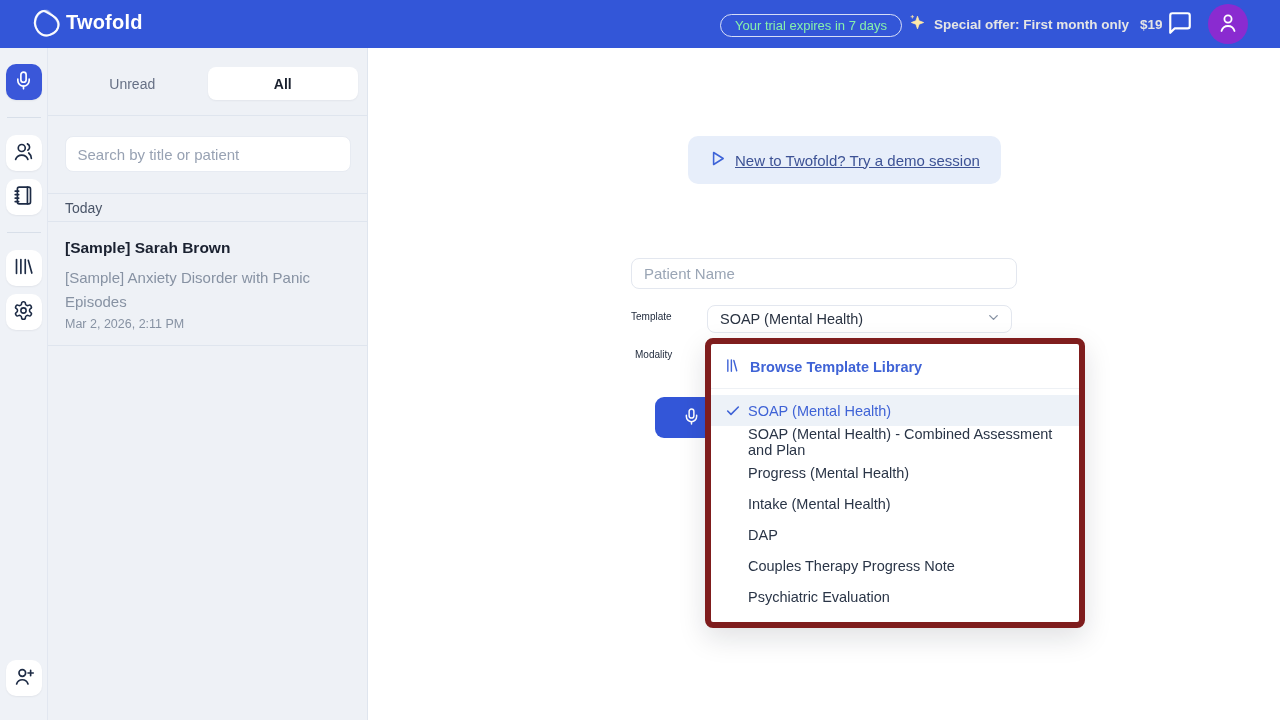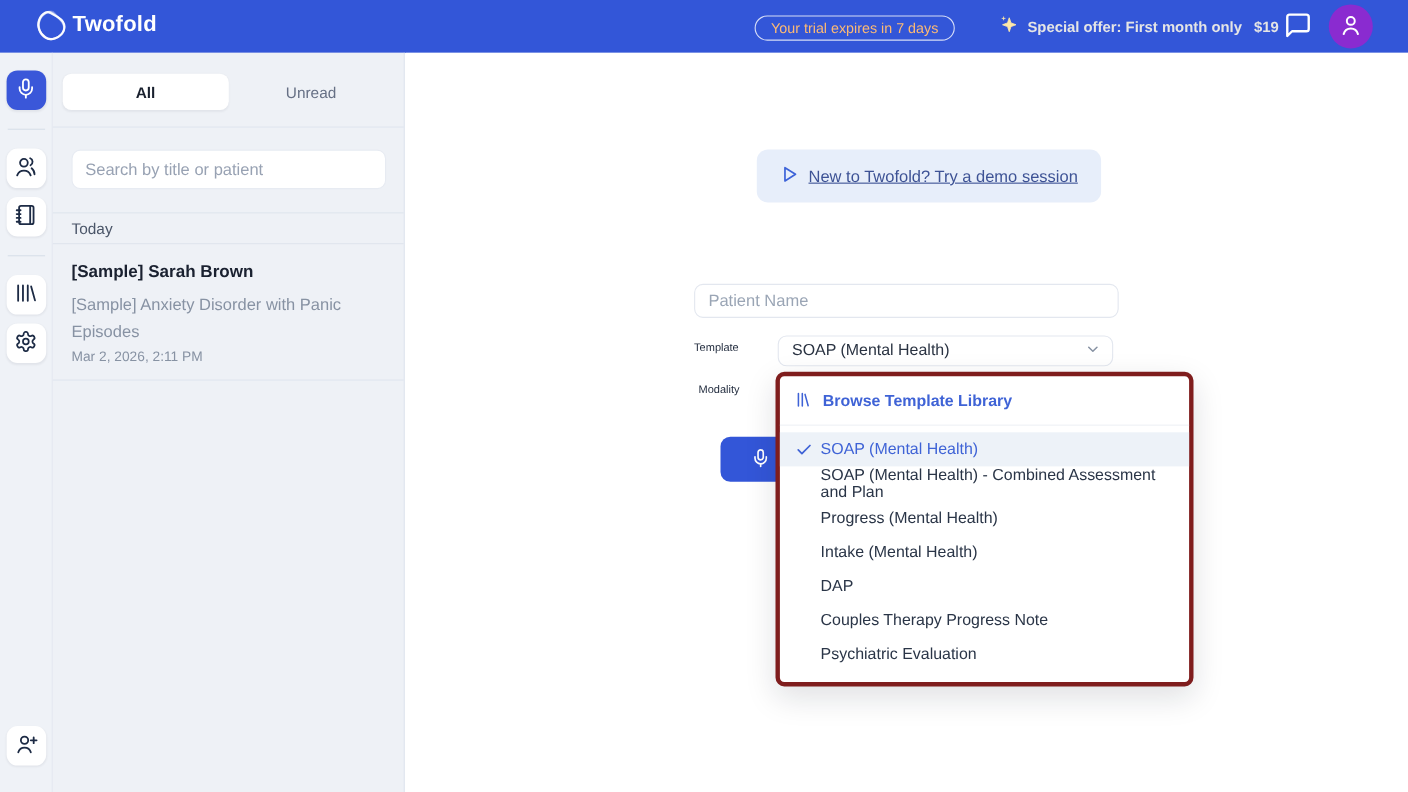--- a/index.html
+++ b/index.html
@@ -15,23 +15,23 @@
   .header {
     position: absolute; top: 0; left: 0; width: 1280px; height: 48px;
     background: #3356d8; display: flex; align-items: center;
   }
   .logo-wrap { position: absolute; left: 28px; top: 6px; width: 36px; height: 36px; }
   .app-name {
     position: absolute; left: 66px; top: 11px;
     color: #fff; font-size: 20px; font-weight: 700; letter-spacing: .2px;
   }
   .trial-pill {
-    position: absolute; left: 686px; top: 14px; height: 23px;
+    position: absolute; left: 720px; top: 14px; height: 23px;
     border: 1px solid rgba(255,255,255,.8); border-radius: 12px;
-    color: #fdba74; font-size: 13px; display: flex; align-items: center;
+    color: #86efac; font-size: 13px; display: flex; align-items: center;
     padding: 0 14px; background: transparent; cursor: pointer; white-space: nowrap;
   }
   .offer {
     position: absolute; left: 908px; top: 12px; height: 24px;
     display: flex; align-items: center; gap: 7px;
     color: #e5e5e5; font-size: 13.5px; font-weight: 600; white-space: nowrap;
   }
   .offer .price { font-weight: 800; margin-left: 4px; }
   .chat-btn { position: absolute; left: 1166px; top: 10px; width: 28px; height: 28px;
     background: transparent; border: none; cursor: pointer; }
@@ -123,21 +123,21 @@
 
   .record-btn {
     position: absolute; left: 286px; top: 349px; width: 340px; height: 41px;
     background: #3356d8; border: none; border-radius: 9px; cursor: pointer;
     display: flex; align-items: center; padding-left: 27px;
   }
 
   
   .dropdown {
     position: absolute; left: 336px; top: 290px; width: 380px;
-    background: #fff; border: 4px solid #7f1d1d; border-radius: 8px;
+    background: #fff; border: 6px solid #7f1d1d; border-radius: 8px;
     box-shadow: 0 10px 28px rgba(16,24,40,.13); padding: 8px 0 10px 0; z-index: 5;
   }
   .dd-browse {
     height: 30px; display: flex; align-items: center; gap: 8px;
     padding: 0 14px; cursor: pointer; color: #3f63d6; font-size: 14.5px; font-weight: 600;
   }
   .dd-divider { height: 1px; background: #eef1f5; margin: 6px 0; }
   .dd-item {
     height: 31px; display: flex; align-items: center;
     padding: 0 14px; cursor: pointer; font-size: 14.5px; color: #2a3547;
@@ -244,22 +244,22 @@
           <path d="M3 20.5a6.8 6.8 0 0 1 13 0"></path>
           <path d="M19 5v6M16 8h6"></path>
         </svg>
       </span>
     </button>
   </div>
 </div>
 
 <div class="panel">
   <div class="tabs">
+    <button class="tab">Unread</button>
     <button class="tab active">All</button>
-    <button class="tab">Unread</button>
   </div>
   <div class="tabs-divider"></div>
   <input class="search-input" type="text" placeholder="Search by title or patient" style="">
   <div class="section-head">Today</div>
   <div class="session-item">
     <div class="session-title">[Sample] Sarah Brown</div>
     <div class="session-subtitle">[Sample] Anxiety Disorder with Panic Episodes</div>
     <div class="session-date">Mar 2, 2026, 2:11 PM</div>
   </div>
 </div>

